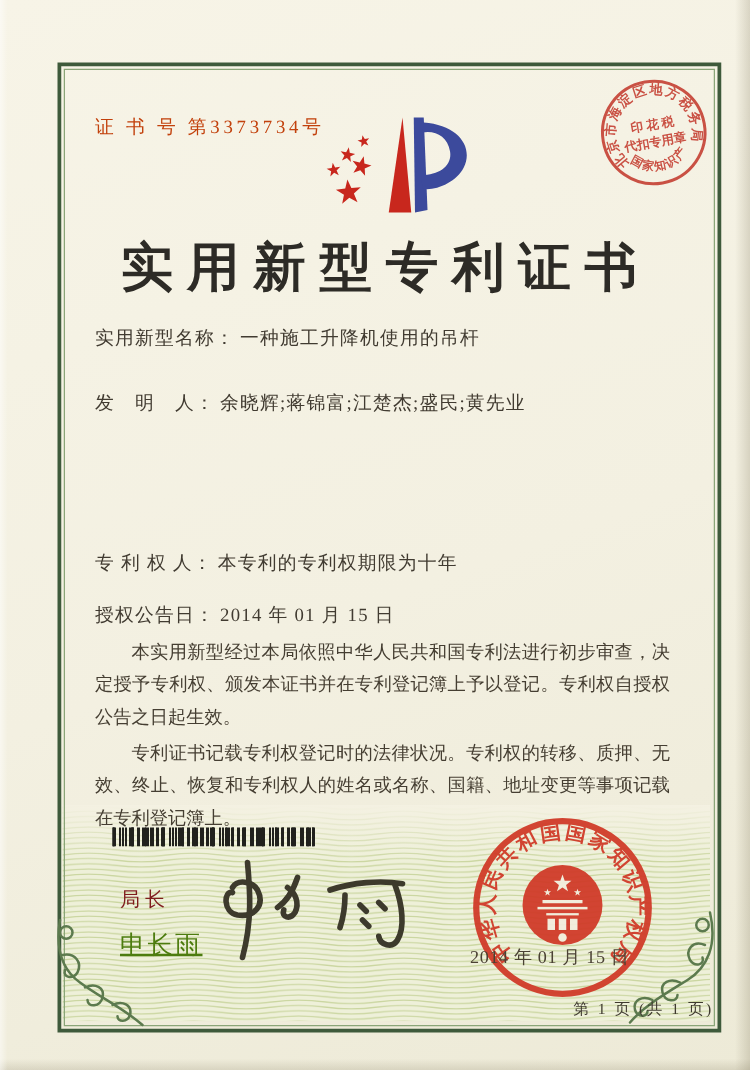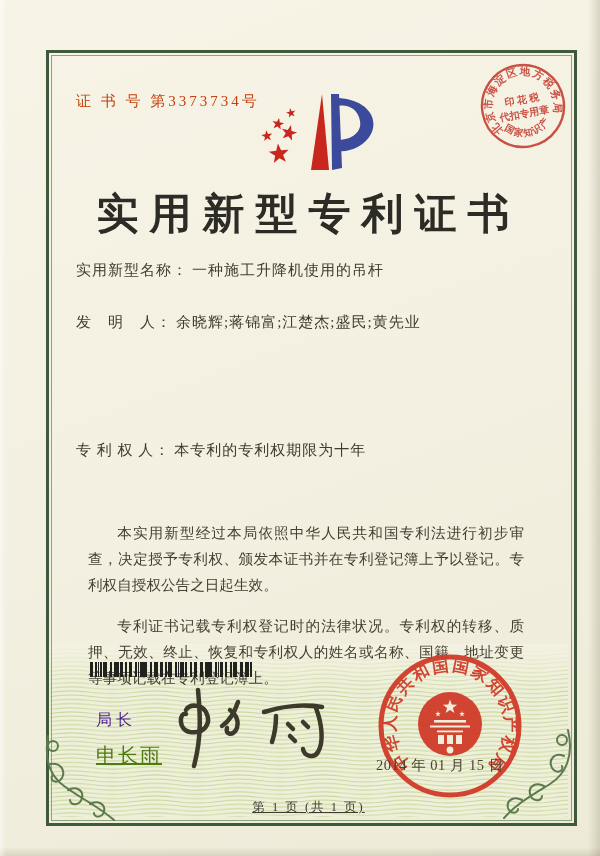--- a/index.html
+++ b/index.html
@@ -19,31 +19,31 @@
   .waves-fade{position:absolute;left:50px;top:644px;width:518px;height:46px;z-index:1;
     background:linear-gradient(#f4f1e2 0%,rgba(244,241,226,0) 100%);}
   
   .cert-number{position:absolute;left:76px;top:92px;font-size:15px;letter-spacing:3px;color:#c2410c;z-index:3;}
   .title{position:absolute;left:46px;top:186px;width:525px;text-align:center;
     font-size:42px;letter-spacing:11px;color:#2d2b26;font-weight:600;z-index:3;}
   .field{position:absolute;left:76px;right:66px;font-size:15px;color:#413b31;z-index:3;letter-spacing:1px;}
   .flabel{margin-right:4px;}
   .paras{position:absolute;left:72px;top:506px;width:468px;font-size:14.6px;
     line-height:25.8px;color:#453e32;text-align:justify;z-index:3;}
-  .paras p{margin:16px;text-indent:2em;font-family:Liberation Mono, monospace;}
-  .footer{position:absolute;left:46px;top:799px;width:525px;text-align:center;
-    font-size:12.5px;color:#3f3a2f;letter-spacing:2px;z-index:3;text-decoration:underline;}
+  .paras p{margin:4px;text-indent:2em;}
+  .footer{position:absolute;left:46px;top:799px;width:525px;text-align:right;
+    font-size:12.5px;color:#3f3a2f;letter-spacing:2px;z-index:3;}
   
   .barcode{position:absolute;left:90px;top:662px;width:162px;height:15px;z-index:3;
     background:
       repeating-linear-gradient(90deg,#21211d 0 2px,rgba(0,0,0,0) 2px 5px),
       repeating-linear-gradient(90deg,#21211d 0 1px,rgba(0,0,0,0) 1px 8px),
       repeating-linear-gradient(90deg,#21211d 0 3px,rgba(0,0,0,0) 3px 13px);}
   
-  .signer-title{position:absolute;left:96px;top:710px;font-size:16px;color:#4c1d95;letter-spacing:4px;z-index:3;}
+  .signer-title{position:absolute;left:96px;top:710px;font-size:16px;color:#7f1d1d;letter-spacing:4px;z-index:3;}
   .signer-name{position:absolute;left:96px;top:742px;font-size:20px;color:#4d7c0f;letter-spacing:2px;z-index:3;text-decoration:underline;}
   .signature{position:absolute;left:172px;top:684px;z-index:3;}
   
   .tax-stamp{position:absolute;left:477px;top:60px;z-index:4;transform:rotate(-10deg);opacity:.88;}
   .office-seal{position:absolute;left:374px;top:650px;z-index:4;opacity:.93;}
   .seal-date{position:absolute;left:376px;top:756px;width:156px;font-size:14.5px;
     color:#4b4234;letter-spacing:0.5px;z-index:5;text-align:left;}
   .logo{position:absolute;left:243px;top:88px;z-index:3;}
   .flourish{position:absolute;z-index:2;}
   .flourish.bl{left:40px;top:734px;}
@@ -130,20 +130,23 @@
   <div class="title">实用新型专利证书</div>
 
   <div class="field" style="top:261px">
     <span class="flabel">实用新型名称：</span><span class="fvalue">一种施工升降机使用的吊杆</span>
   </div>
   <div class="field" style="top:313px">
     <span class="flabel">发　明　人：</span><span class="fvalue">余晓辉;蒋锦富;江楚杰;盛民;黄先业</span>
   </div>
   <div class="field" style="top:441px">
     <span class="flabel">专 利 权 人：</span><span class="fvalue">本专利的专利权期限为十年</span>
+  </div>
+  <div class="field" style="top:483px">
+    <span class="flabel">授权公告日：</span><span class="fvalue">2014 年 01 月 15 日</span>
   </div>
 
   <div class="paras">
     <p>本实用新型经过本局依照中华人民共和国专利法进行初步审查，决定授予专利权、颁发本证书并在专利登记簿上予以登记。专利权自授权公告之日起生效。</p>
     <p>专利证书记载专利权登记时的法律状况。专利权的转移、质押、无效、终止、恢复和专利权人的姓名或名称、国籍、地址变更等事项记载在专利登记簿上。</p>
   </div>
 
   <div class="barcode"></div>
 
   <div class="signer-title">局长</div>

